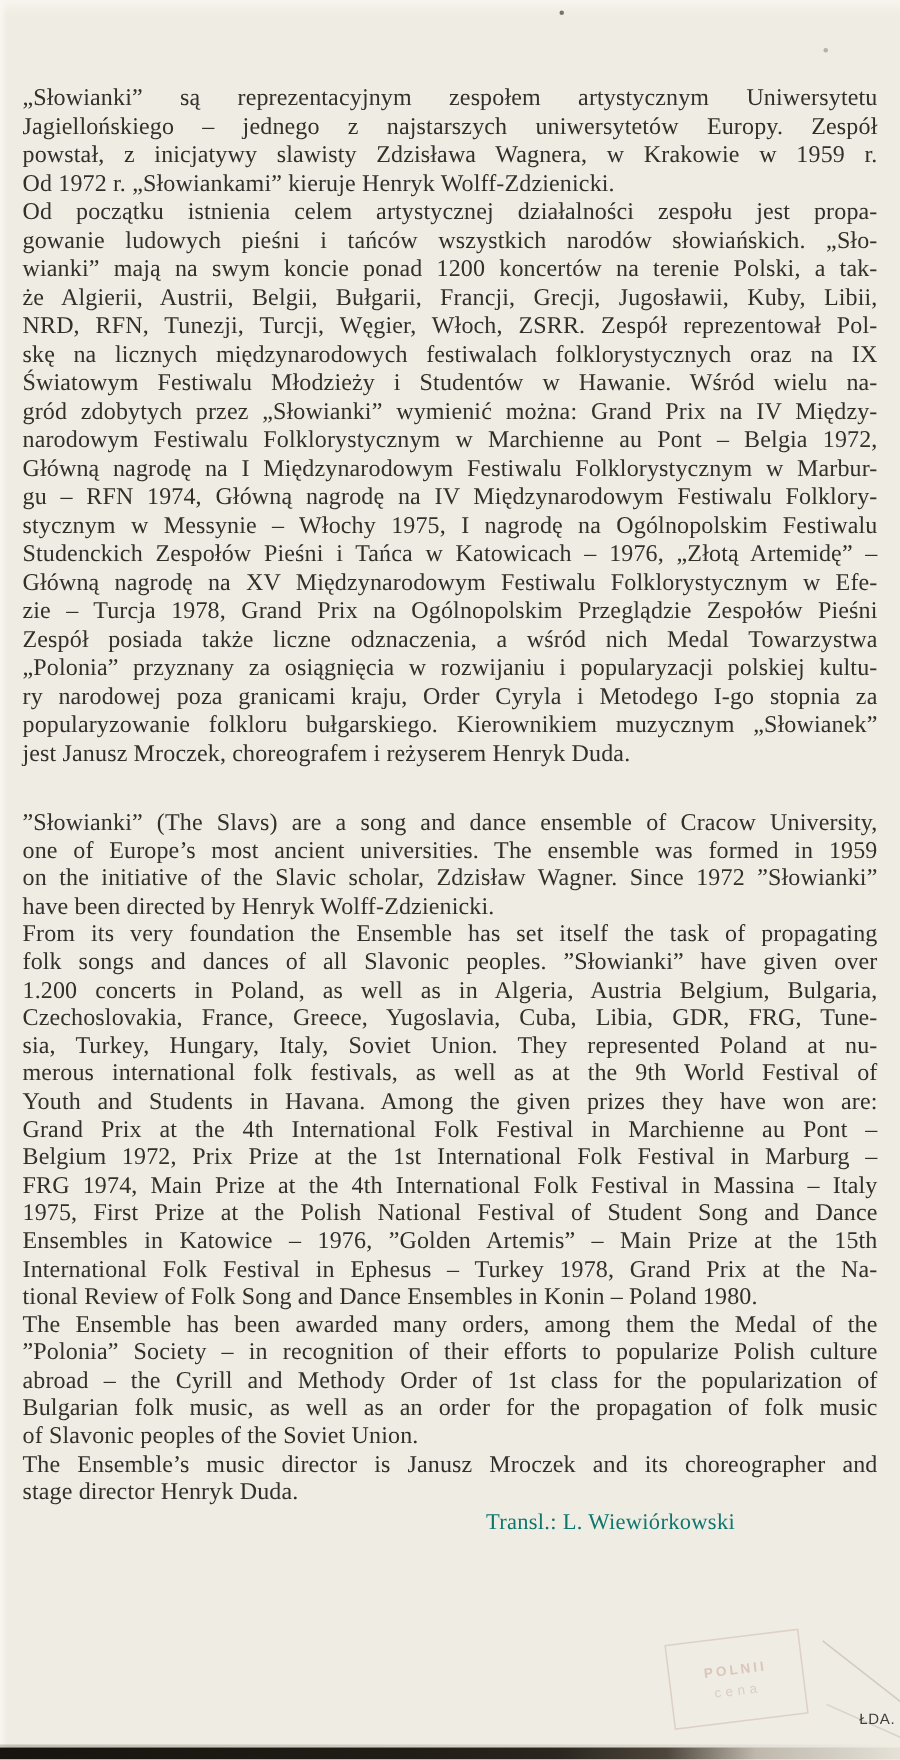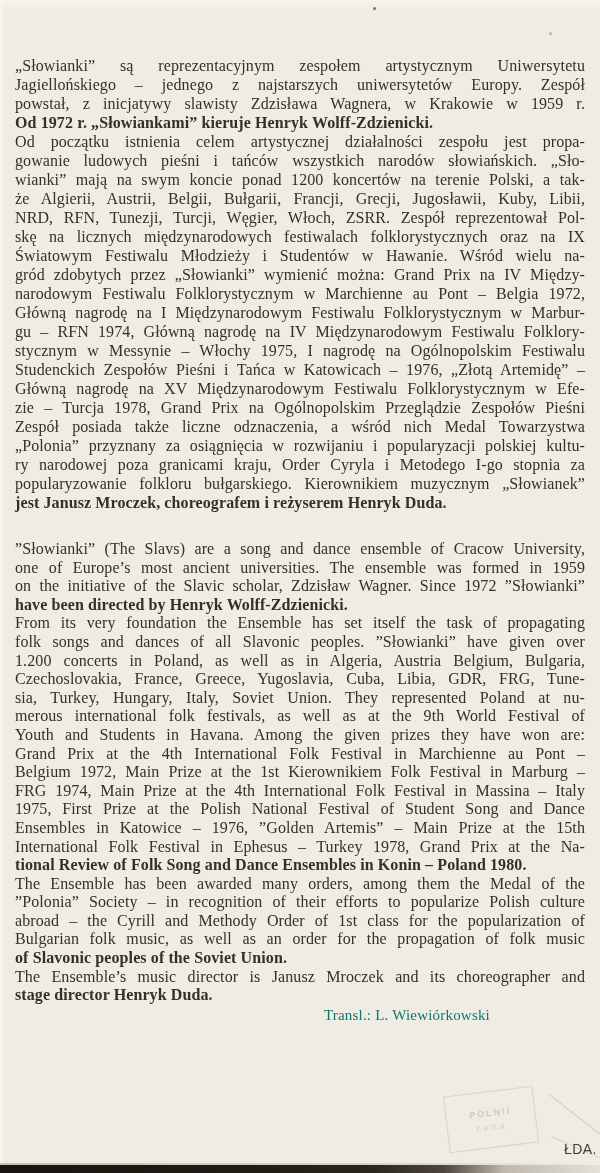--- a/index.html
+++ b/index.html
@@ -14,21 +14,21 @@
     background:linear-gradient(to bottom,#f7f5ee,rgba(247,245,238,0));}
   .paper-left-edge{position:absolute;left:0;top:0;width:5px;height:1173px;
     background:linear-gradient(to right,#f8f6f0,rgba(248,246,240,0));}
   .text-block{
     position:absolute;left:15px;width:570px;
     color:#33302b;font-size:16px;letter-spacing:0.1px;
   }
   .polish-block{top:56px;line-height:19px;}
   .english-block{top:540px;line-height:18.6px;}
   .tl{text-align:justify;text-align-last:justify;}
-  .tl.end{text-align:justify;text-align-last:left;font-weight:bold;}
+  .tl.end{text-align:justify;text-align-last:left;}
   .translator{
     position:absolute;top:1007px;right:110px;
     color:#0f766e;font-size:15px;letter-spacing:0.2px;
   }
   .stamp{
     position:absolute;left:446px;top:1091px;width:88px;height:55px;
     border:1.5px solid rgba(196,170,157,0.42);
     transform:rotate(-7deg);
     display:flex;flex-direction:column;justify-content:center;align-items:center;gap:4px;
   }
@@ -36,21 +36,21 @@
     font-family:"Liberation Sans",sans-serif;font-size:9px;font-weight:bold;
     letter-spacing:2px;color:rgba(196,162,148,0.5);
   }
   .stamp-line2{
     font-family:"Liberation Sans",sans-serif;font-size:9px;
     letter-spacing:3px;color:rgba(196,162,148,0.42);
   }
   .corner-mark{
     position:absolute;top:1141px;right:3px;
     font-family:"Liberation Sans","DejaVu Sans",sans-serif;
-    font-size:14px;color:#3f3d3a;letter-spacing:0.5px;
+    font-size:10px;color:#3f3d3a;letter-spacing:0.5px;
   }
   .bottom-strip{
     position:absolute;left:0;bottom:0;width:600px;height:8px;
     background:linear-gradient(to right,
       #17140f 0%, #201c16 45%, #2a261f 62%, #4d463c 74%,
       rgba(130,120,106,0.45) 84%, rgba(200,193,181,0.25) 100%);
   }
   .bottom-strip-shadow{
     position:absolute;left:0;bottom:8px;width:600px;height:2px;
     background:linear-gradient(to right, rgba(60,55,45,0.25) 0%, rgba(60,55,45,0.12) 70%, rgba(60,55,45,0) 100%);
@@ -111,21 +111,21 @@
       <div class="tl">on the initiative of the Slavic scholar, Zdzisław Wagner. Since 1972 ”Słowianki”</div>
       <div class="tl end">have been directed by Henryk Wolff-Zdzienicki.</div>
       <div class="tl">From its very foundation the Ensemble has set itself the task of propagating</div>
       <div class="tl">folk songs and dances of all Slavonic peoples. ”Słowianki” have given over</div>
       <div class="tl">1.200 concerts in Poland, as well as in Algeria, Austria Belgium, Bulgaria,</div>
       <div class="tl">Czechoslovakia, France, Greece, Yugoslavia, Cuba, Libia, GDR, FRG, Tune-</div>
       <div class="tl">sia, Turkey, Hungary, Italy, Soviet Union. They represented Poland at nu-</div>
       <div class="tl">merous international folk festivals, as well as at the 9th World Festival of</div>
       <div class="tl">Youth and Students in Havana. Among the given prizes they have won are:</div>
       <div class="tl">Grand Prix at the 4th International Folk Festival in Marchienne au Pont –</div>
-      <div class="tl">Belgium 1972, Main Prize at the 1st Kierownikiem Folk Festival in Marburg –</div>
+      <div class="tl">Belgium 1972, Prix Prize at the 1st International Folk Festival in Marburg –</div>
       <div class="tl">FRG 1974, Main Prize at the 4th International Folk Festival in Massina – Italy</div>
       <div class="tl">1975, First Prize at the Polish National Festival of Student Song and Dance</div>
       <div class="tl">Ensembles in Katowice – 1976, ”Golden Artemis” – Main Prize at the 15th</div>
       <div class="tl">International Folk Festival in Ephesus – Turkey 1978, Grand Prix at the Na-</div>
       <div class="tl end">tional Review of Folk Song and Dance Ensembles in Konin – Poland 1980.</div>
       <div class="tl">The Ensemble has been awarded many orders, among them the Medal of the</div>
       <div class="tl">”Polonia” Society – in recognition of their efforts to popularize Polish culture</div>
       <div class="tl">abroad – the Cyrill and Methody Order of 1st class for the popularization of</div>
       <div class="tl">Bulgarian folk music, as well as an order for the propagation of folk music</div>
       <div class="tl end">of Slavonic peoples of the Soviet Union.</div>

